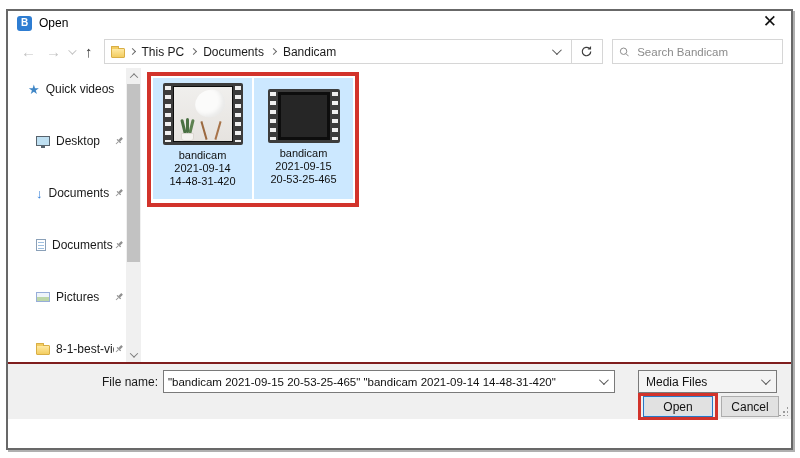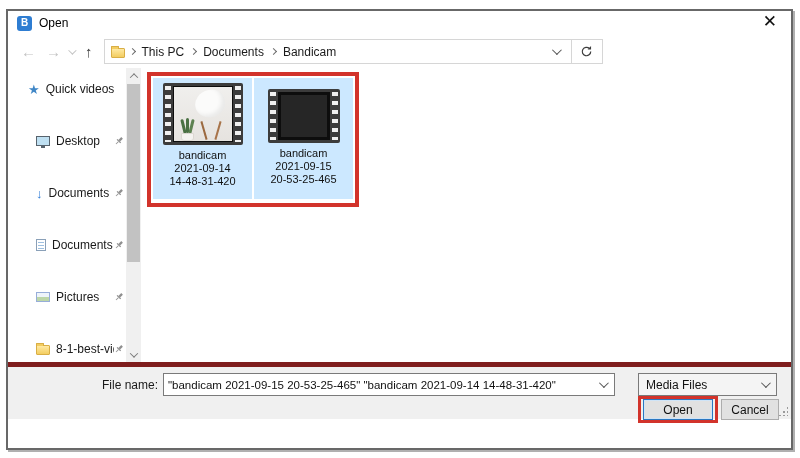--- a/index.html
+++ b/index.html
@@ -100,21 +100,21 @@
   .plant-leaf{position:absolute;background:#4a7043;width:3px;height:15px;border-radius:2px;}
   .leaf1{left:8px;bottom:7px;transform:rotate(-14deg);}
   .leaf2{left:12px;bottom:8px;}
   .leaf3{left:16px;bottom:7px;transform:rotate(14deg);background:#5c8150;}
   .pot{position:absolute;left:7px;bottom:0;width:13px;height:8px;background:#f5f3f0;border:1px solid #dcd8d2;border-radius:0 0 3px 3px;}
   .dark-screen{position:absolute;inset:3px;background:#262626;}
   .callout{position:absolute;left:229px;top:9px;width:103px;height:55px;background:#fbf6cd;border:3px solid #cf2e26;
     box-shadow:2px 2px 3px rgba(0,0,0,.35);display:flex;align-items:center;justify-content:center;
     font-size:15px;font-weight:bold;color:#111;text-align:center;white-space:pre-line;line-height:19px;}
   
-  .bottombar{position:relative;height:57px;background:#f0f0f0;border-top:5px solid #7f1d1d;}
+  .bottombar{position:relative;height:57px;background:#f0f0f0;border-top:2px solid #7f1d1d;}
   .fn-label{position:absolute;left:58px;top:11px;width:92px;text-align:right;font-size:12px;color:#1a1a1a;}
   .fn-combo{position:absolute;left:155px;top:6px;width:452px;height:23px;border:1px solid #7a7a7a;background:#fff;
     display:flex;align-items:center;}
   .fn-combo input{flex:1;border:none;outline:none;font-size:11.5px;color:#111;padding:0 4px;
     font-family:"Liberation Sans",sans-serif;background:transparent;}
   .combo-chev{width:7px;height:7px;border-right:1.5px solid #555;border-bottom:1.5px solid #555;
     transform:rotate(45deg) translateY(-2px);margin-right:8px;flex:none;}
   .type-combo{position:absolute;left:630px;top:6px;width:139px;height:23px;border:1px solid #7a7a7a;background:#f4f4f4;
     display:flex;align-items:center;font-size:12px;color:#111;padding-left:7px;}
   .type-combo .combo-chev{margin-left:auto;}
@@ -153,20 +153,27 @@
       <span class="crumb-sep"></span>
       <span class="crumb">Bandicam</span>
       <span class="addr-spacer"></span>
       <span class="addr-chev"></span>
     </div>
     <div class="refreshbox">
       <svg width="13" height="13" viewBox="0 0 16 16">
         <path d="M13.2 8a5.2 5.2 0 1 1-1.6-3.75" fill="none" stroke="#3d3d3d" stroke-width="1.5"></path>
         <path d="M13.6 1.2v4.2h-4.2z" fill="#3d3d3d"></path>
       </svg>
+    </div>
+    <div class="searchbox">
+      <svg width="12" height="12" viewBox="0 0 14 14">
+        <circle cx="6" cy="6" r="4.2" fill="none" stroke="#8b8b8b" stroke-width="1.3"></circle>
+        <line x1="9.2" y1="9.2" x2="12.6" y2="12.6" stroke="#8b8b8b" stroke-width="1.3"></line>
+      </svg>
+      <input type="text" placeholder="Search Bandicam" style="">
     </div>
   </div>
 
 
   <div class="body">
 
     <div class="sidebar">
       <div class="side-row">
         <span class="ic star-icon">★</span>
         <span class="side-label">Quick videos</span>

